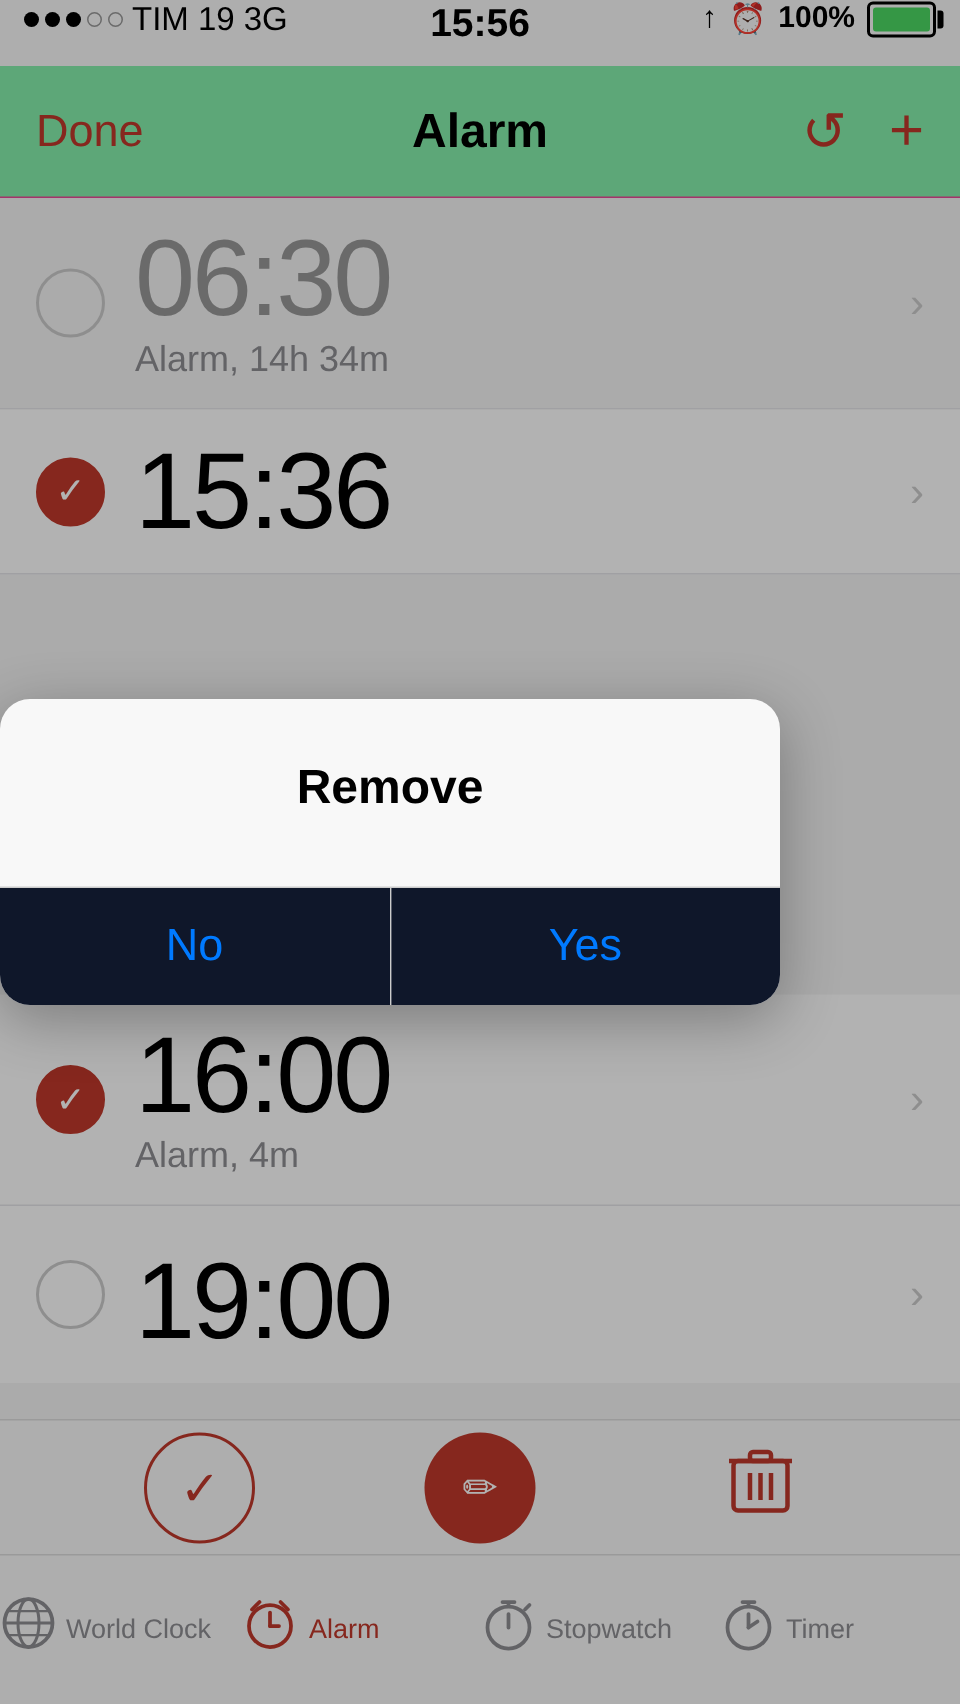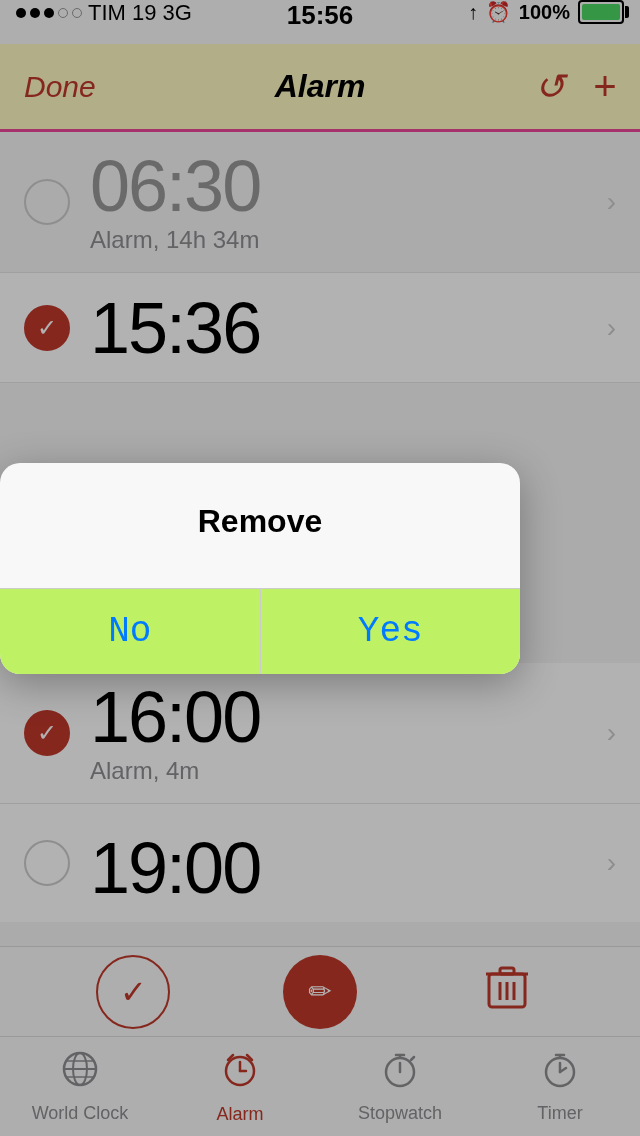--- a/index.html
+++ b/index.html
@@ -42,29 +42,28 @@
     }
     .battery::after {
       content: ''; position: absolute; right: -7px; top: 50%; transform: translateY(-50%);
       width: 4px; height: 12px; background: #000; border-radius: 0 2px 2px 0;
     }
     .battery-fill { background: #4cd964; height: 100%; width: 100%; border-radius: 2px; }
 
     
     .nav-bar {
       height: 88px;
-      background: #fef9c3;
-      border-bottom: 3px solid #ec4899;
+      background: #86efac;
+      border-bottom: 1px solid #ec4899;
       display: flex;
       align-items: center;
       justify-content: space-between;
       padding: 0 24px;
       position: relative;
       z-index: 1;
-      font-style: italic;
     }
     .nav-done {
       color: #c0392b;
       font-size: 30px;
       font-weight: 400;
       cursor: pointer;
     }
     .nav-title {
       font-size: 32px;
       font-weight: 600;
@@ -159,25 +158,24 @@
       line-height: 1.4;
     }
     .dialog-buttons {
       display: flex;
       border-top: 1px solid #ccc;
     }
     .dialog-btn {
       flex: 1;
       padding: 22px;
       text-align: center;
-      font-size: 36px;
+      font-size: 30px;
       color: #007aff;
       cursor: pointer;
-      background: #bef264;
-      font-family: Liberation Mono, monospace;
+      background: #0f172a;
     }
     .dialog-btn:first-child {
       border-right: 1px solid #ccc;
     }
     .dialog-btn.yes {
       color: #007aff;
     }
 
     
     .bottom-toolbar {
@@ -224,21 +222,21 @@
       height: 100px;
       background: #f9f9f9;
       border-top: 1px solid #ddd;
       display: flex;
       align-items: center;
       justify-content: space-around;
       z-index: 1;
     }
     .tab-item {
       display: flex;
-      flex-direction: column;
+      flex-direction: row;
       align-items: center;
       gap: 6px;
       cursor: pointer;
       width: 25%;
     }
     .tab-icon {
       font-size: 36px;
       color: #8e8e93;
     }
     .tab-icon.active { color: #c0392b; }

